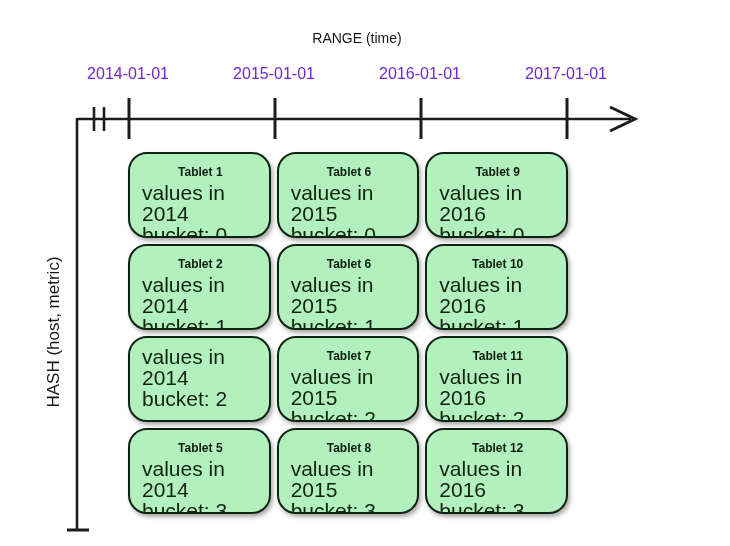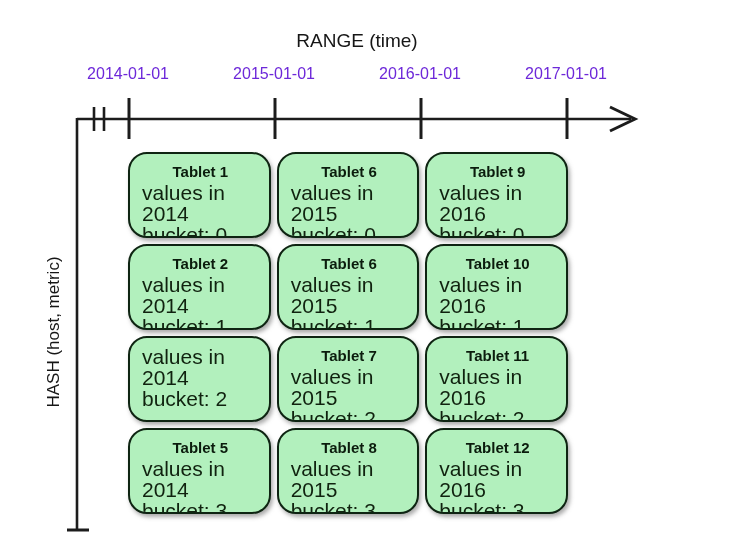--- a/index.html
+++ b/index.html
@@ -21,21 +21,21 @@
     left: 0;
     top: 0;
     width: 730px;
     height: 546px;
   }
   .range-title {
     position: absolute;
     left: 357px;
     top: 30px;
     transform: translateX(-50%);
-    font-size: 19px;
+    font-size: 14px;
     color: #161616;
     white-space: nowrap;
   }
   .tick-label {
     position: absolute;
     top: 65px;
     transform: translateX(-50%);
     font-size: 16px;
     color: #6d28d9;
     white-space: nowrap;
@@ -70,21 +70,21 @@
     border: 2.5px solid #0e2412;
     border-radius: 19px;
     box-shadow: 2px 3px 4px rgba(100, 100, 100, 0.55);
     box-sizing: border-box;
     padding: 8px 10px 6px 12px;
     overflow: hidden;
   }
   .card-title {
     text-align: center;
     font-weight: bold;
-    font-size: 15px;
+    font-size: 12px;
     color: #0b1c0d;
     line-height: 20px;
   }
   .card-body {
     font-size: 21px;
     line-height: 21px;
     color: #10220f;
     text-align: left;
   }
 </style>

